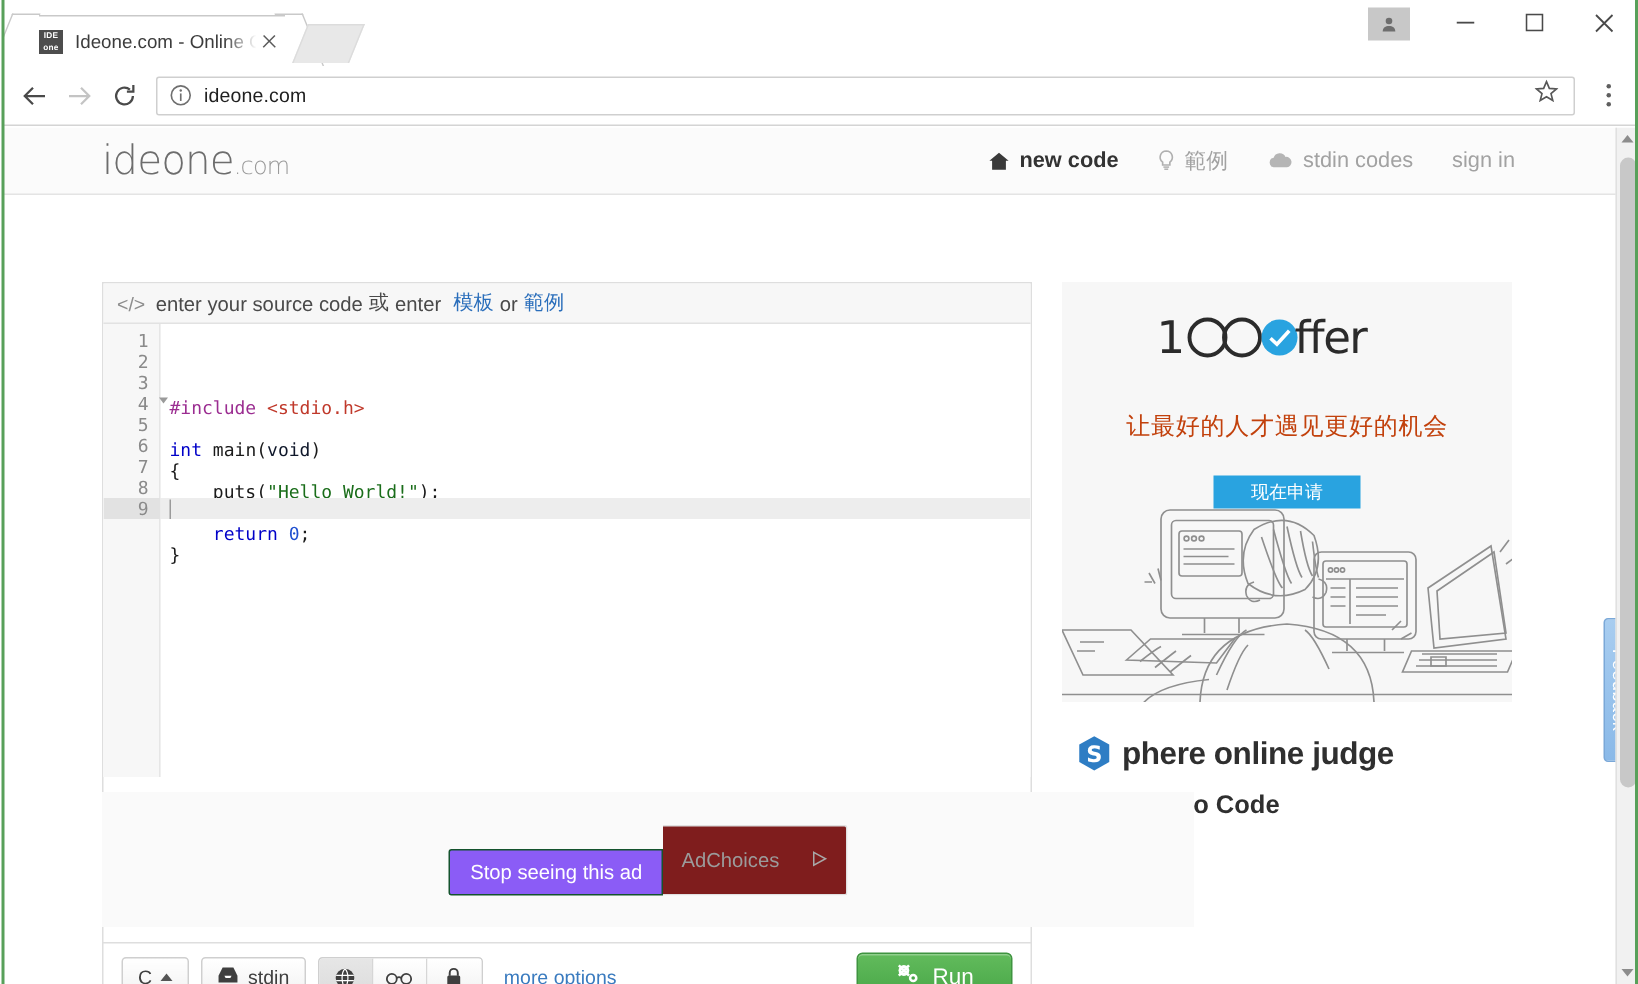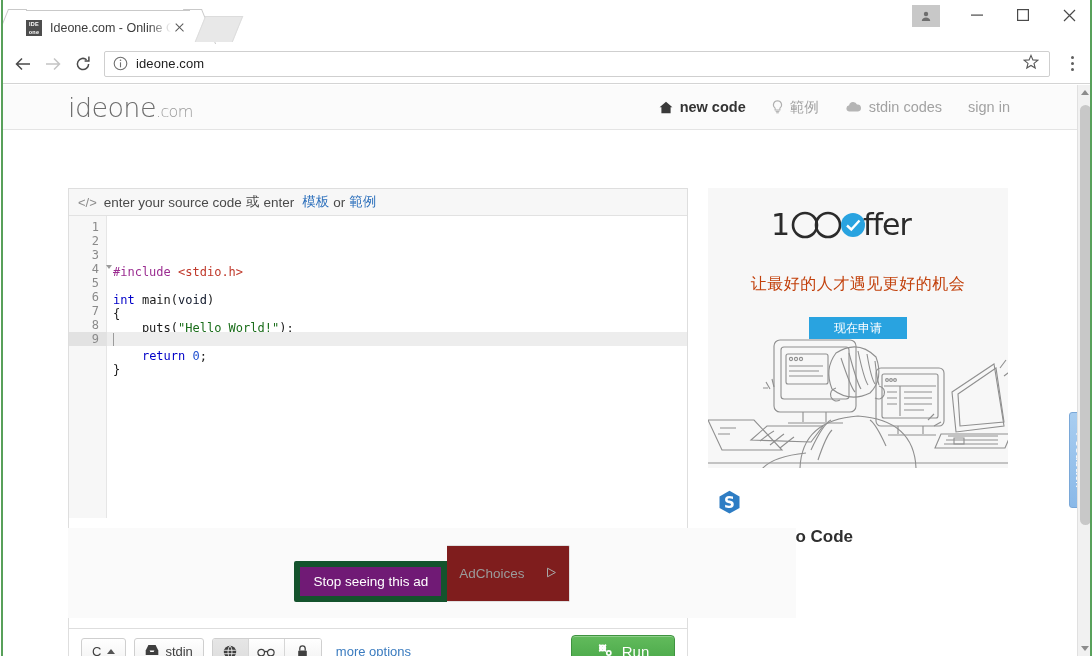--- a/index.html
+++ b/index.html
@@ -166,22 +166,22 @@
   
   .ad-closed {
     position: absolute; left: 68px; top: 398px; width: 728px; height: 90px;
     background: #fafafa; display: flex; flex-direction: column; align-items: center;
     justify-content: center; gap: 10px; z-index: 12;
   }
   .ad-closed-title { font-size: 17px; color: #8e8e8e; letter-spacing: .2px; }
   .ad-closed-title b { color: #6e6e6e; font-weight: normal; font-family: "DejaVu Serif", serif; font-size: 18px; }
   .ad-btn-row { display: flex; align-items: stretch; }
   .btn-stop {
-    background: #701a75; color: #fff; font-size: 13.5px; padding: 7px 13px;
-    border: 6px solid #14532d; border-radius: 2px 0 0 2px; cursor: pointer; white-space: nowrap; margin-top: 16px;
+    background: #8b5cf6; color: #fff; font-size: 13.5px; padding: 7px 13px;
+    border: 1px solid #14532d; border-radius: 2px 0 0 2px; cursor: pointer; white-space: nowrap; margin-top: 16px;
   }
   .btn-adchoices {
     background: #7f1d1d; color: #9b9b9b; font-size: 13.5px; padding: 7px 12px;
     border: 1px solid #e0e0e0; border-left: none; border-radius: 0 2px 2px 0; cursor: pointer;
     display: flex; align-items: center; gap: 21px; white-space: nowrap; justify-content: flex-end;
   }
 
   
   .bottom-bar {
     position: absolute; left: 68px; top: 498px; width: 620px; height: 47px;
@@ -525,20 +525,21 @@
       </div>
 
       <div class="ad-sphere">
         <div class="sphere-row">
           <span class="sphere-mark">
             <svg width="23" height="25" viewBox="0 0 23 25">
               <path d="M11.5 0.8 L21.5 6.4 V18 L11.5 23.6 L1.5 18 V6.4 Z" fill="#2e7dc4"></path>
               <text x="11.5" y="18" text-anchor="middle" font-family="DejaVu Sans, sans-serif" font-size="15" font-weight="bold" fill="#ffffff">S</text>
             </svg>
           </span>
+          <span class="sphere-title">phere online judge</span>
         </div>
         <div class="sphere-sub">arn How to Code</div>
       </div>
 
       <div class="feedback-tab">
         <span>Feedback</span>
       </div>
     </div>
 
     <div class="page-scroll-track">

